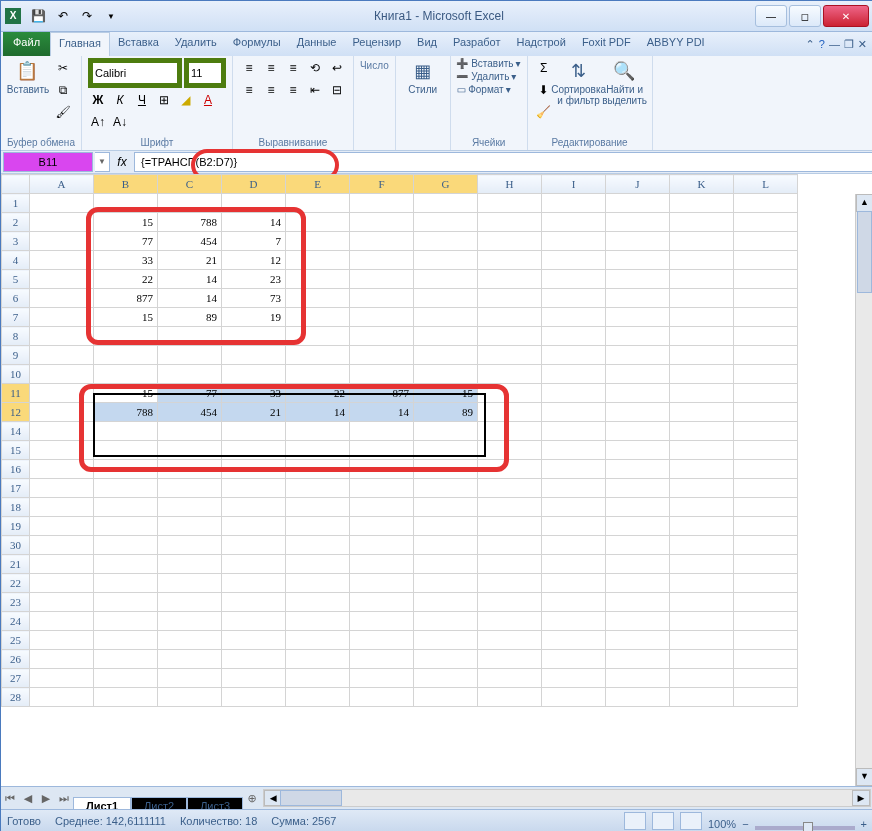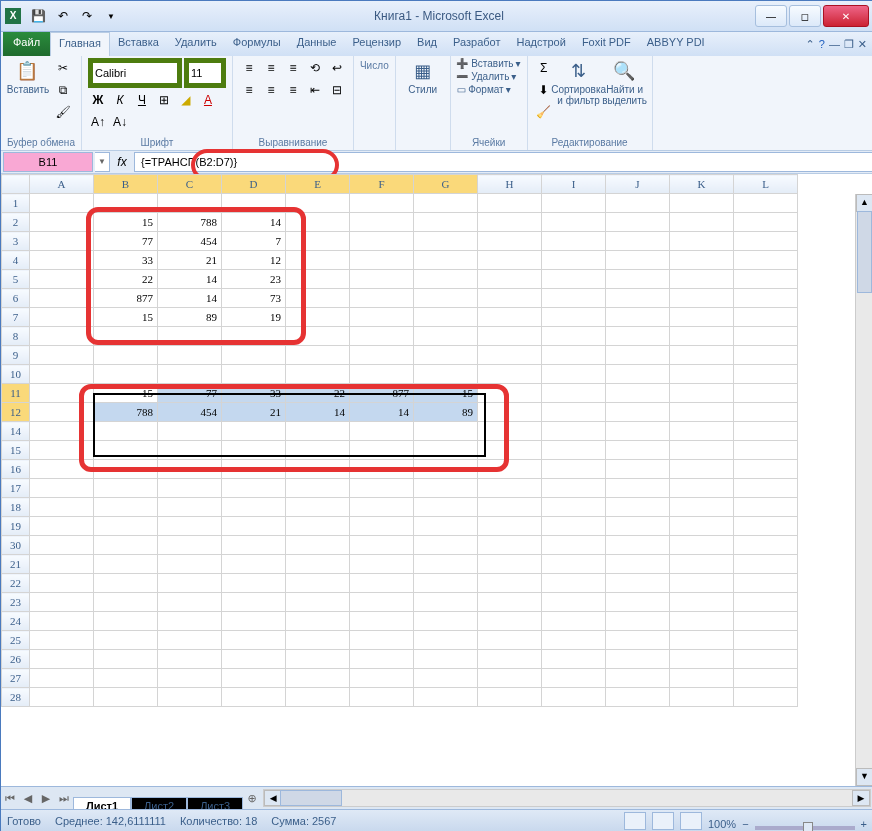--- a/index.html
+++ b/index.html
@@ -24,21 +24,21 @@
 .glabel{text-align:center;font-size:10px;color:#5a7aa3;padding:2px 0;border-top:0}
 .gbody{display:flex;align-items:flex-start;gap:4px;flex:1}
 .bigbtn{width:42px;display:flex;flex-direction:column;align-items:center;font-size:10px;color:#3b5f8a;gap:2px;padding-top:2px}
 .ico{font-size:18px}
 .smcol{display:flex;flex-direction:column;gap:2px}
 .smrow{display:flex;gap:2px;align-items:center}
 .rb{width:20px;height:20px;display:flex;align-items:center;justify-content:center;font-size:12px}
 .combo{height:20px;border:5px solid #4d7c0f;background:#fff;font-size:11px;padding:0 2px;display:flex;align-items:center}
 
 .namebox-row{height:22px;background:#e4ecf7;border-bottom:1px solid #b8cce4;display:flex;align-items:center}
-.namebox{width:80px;height:18px;background:#f9a8d4;border:1px solid #9db8dc;margin:0 2px;padding:0 4px;font-size:11px;display:flex;align-items:center;justify-content:center;color:#000}
+.namebox{width:80px;height:18px;background:#d946ef;border:1px solid #9db8dc;margin:0 2px;padding:0 4px;font-size:11px;display:flex;align-items:center;justify-content:center;color:#000}
 .nbdrop{width:14px;text-align:center;font-size:8px;color:#666;border:1px solid #9db8dc;border-left:0;height:18px;line-height:18px;background:#fff}
 .fxb{width:24px;text-align:center;font-style:italic;font-size:12px}
 .fbar{flex:1;background:#fff;border:1px solid #9db8dc;height:18px;padding:0 6px;font-size:11px;display:flex;align-items:center}
 .red-oval{position:absolute;border:4px solid #e63333;border-radius:20px;pointer-events:none}
 
 .gridarea{flex:1;position:relative;background:#fff;overflow:hidden}
 table.grid{border-collapse:collapse;table-layout:fixed}
 .grid th,.grid td{border:1px solid #d4d4d4;font:11px "Segoe UI";padding:0;height:19px;box-sizing:border-box}
 .grid th{background:linear-gradient(#f7fbff,#e4ecf7);color:#3b5f8a;font-weight:normal;text-align:center}
 .ch{width:64px;height:19px}

